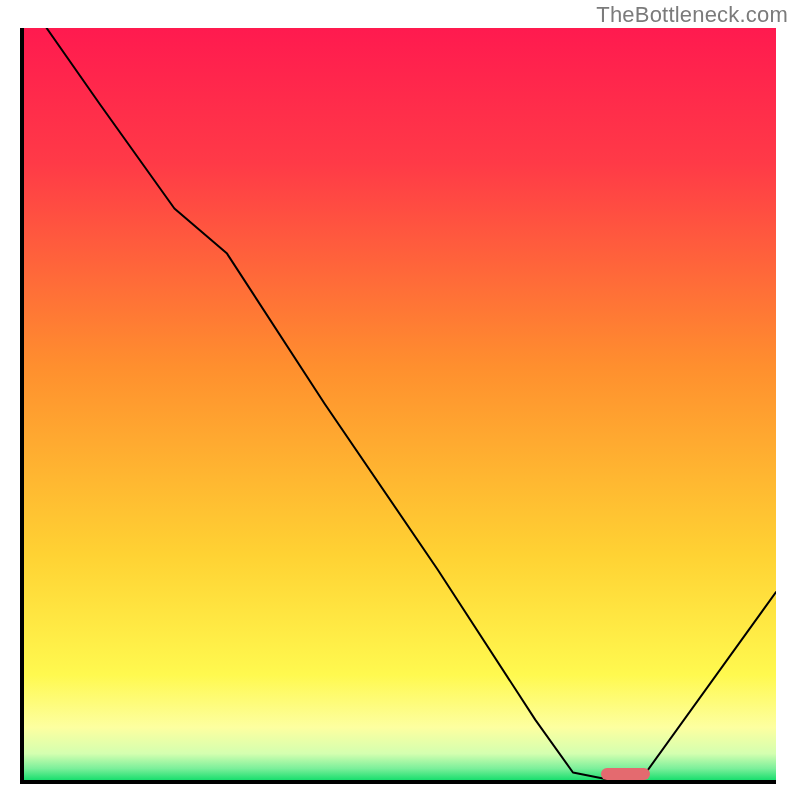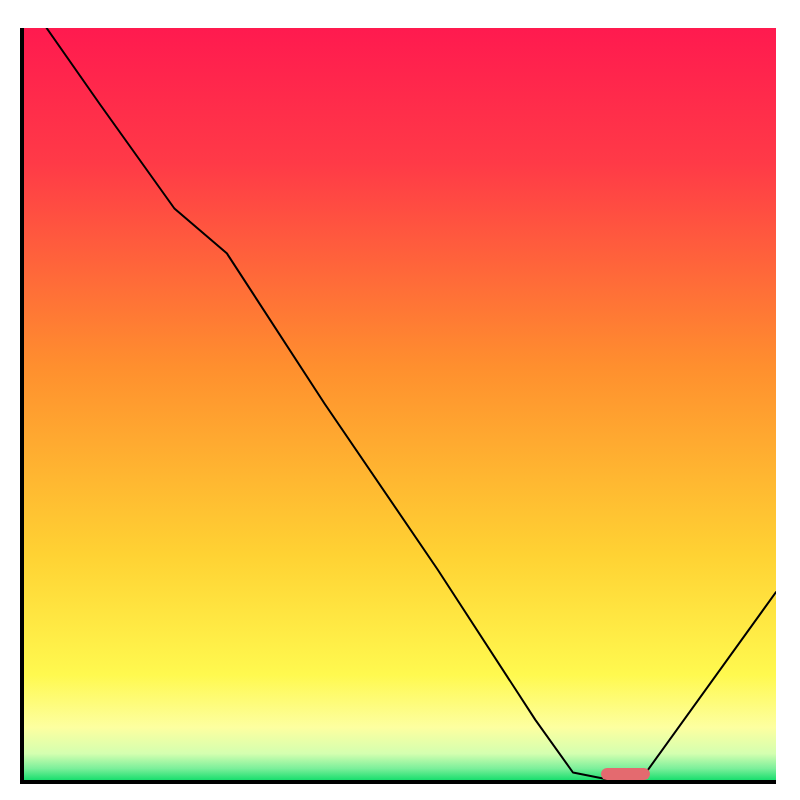--- a/index.html
+++ b/index.html
@@ -47,20 +47,21 @@
     position: absolute;
     background: #e46a6f;
     border-radius: 8px;
   }
 </style>
 </head>
 <body>
 
 <div class="container">
 
+  <div class="watermark">TheBottleneck.com</div>
 
   <div class="plot-frame">
     <div class="plot-area">
 
       <svg width="752" height="752" viewBox="0 0 100 100" preserveAspectRatio="none" style="position:absolute;left:0;top:0;">
         <defs>
           <linearGradient id="bg-grad" x1="0" y1="0" x2="0" y2="1">
           <stop offset="0%" stop-color="#ff1a4f"></stop>
               <stop offset="18%" stop-color="#ff3a47"></stop>
               <stop offset="45%" stop-color="#ff8f2e"></stop>

